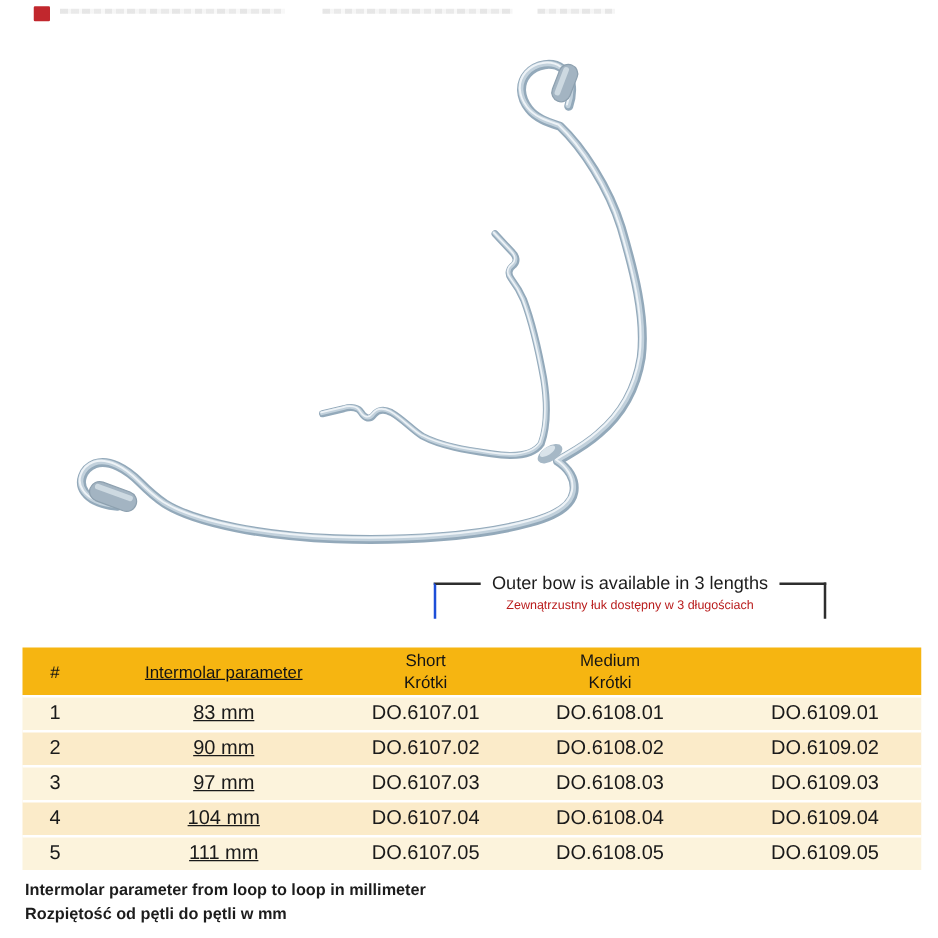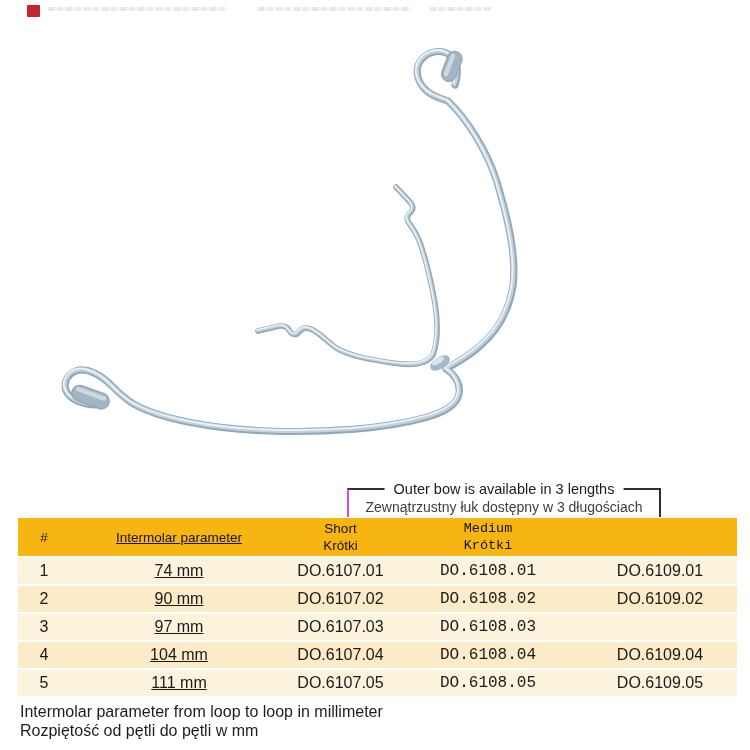--- a/index.html
+++ b/index.html
@@ -14,46 +14,46 @@
   .txt-frag { position:absolute; top:7px; height:4px; opacity:.85;
               background:repeating-linear-gradient(90deg,#e2e2e2 0 6px,#f4f4f4 6px 9px,#e6e6e6 9px 15px,#f7f7f7 15px 18px); }
   .frag-a { left:48px;  width:180px; }
   .frag-b { left:258px; width:152px; }
   .frag-c { left:430px; width:62px; }
 
   
   .art { position:absolute; left:0; top:0; width:750px; height:470px; }
 
   
-  .bracket { position:absolute; left:347px; top:488px; width:314px; height:29px;
-             border-top:2px solid #2e2e2e; border-left:2px solid #d946ef; border-right:2px solid #2e2e2e; }
+  .bracket { position:absolute; left:347px; top:466px; width:314px; height:29px;
+             border-top:2px solid #2e2e2e; border-left:2px solid #1d4ed8; border-right:2px solid #2e2e2e; }
   .b-line1 { position:absolute; top:-9px; left:50%; transform:translateX(-50%);
              background:#fff; padding:0 9px; white-space:nowrap;
              font-size:14.5px; line-height:16px; color:#1c1c1c; }
   .b-line2 { position:absolute; top:9px; left:50%; transform:translateX(-50%);
-             white-space:nowrap; font-size:14px; line-height:16px; color:#404040; }
+             white-space:nowrap; font-size:10px; line-height:16px; color:#b91c1c; }
 
   
   .sizes { position:absolute; left:18px; top:518px; width:719px; }
   .thead { display:flex; background:#f6b511; height:38px; align-items:center; }
   .thead .c { display:flex; flex-direction:column; justify-content:center; text-align:center;
               font-size:13.5px; line-height:17px; color:#141414; }
   .trow { display:flex; height:28px; border-top:2px solid #ffffff; align-items:center;
           font-size:16px; color:#1a1a1a; }
   .trow.deep  { background:#fbebc9; }
   .trow.light { background:#fcf3dc; }
   .c { text-align:center; }
   .c-num   { width:52px; }
   .c-param { width:218px;text-decoration:underline; }
   .c-short { width:105px; }
-  .c-med   { width:190px;font-family:Liberation Mono, monospace; }
+  .c-med   { width:190px; }
   .c-long  { flex:1; }
 
   
-  .footnote { position:absolute; left:20px; top:702px; font-size:16px; line-height:19px; color:#1c1c1c; }
+  .footnote { position:absolute; left:20px; top:702px; font-size:13px; line-height:19px; color:#1c1c1c;font-weight:bold; }
 </style>
 </head>
 <body>
 
 <div class="stage">
 
   <div class="top-artifacts">
     <div class="logo-frag"></div>
     <div class="txt-frag frag-a"></div>
     <div class="txt-frag frag-b"></div>
@@ -109,37 +109,38 @@
           <span>Krótki</span>
         </div>
       <div class="c c-med">
           <span>Medium</span>
           <span>Krótki</span>
         </div>
     </div>
 
     <div class="trow light">
       <div class="c c-num">1</div>
-      <div class="c c-param">74 mm</div>
+      <div class="c c-param">83 mm</div>
       <div class="c c-short">DO.6107.01</div>
       <div class="c c-med">DO.6108.01</div>
       <div class="c c-long">DO.6109.01</div>
     </div>
     <div class="trow deep">
       <div class="c c-num">2</div>
       <div class="c c-param">90 mm</div>
       <div class="c c-short">DO.6107.02</div>
       <div class="c c-med">DO.6108.02</div>
       <div class="c c-long">DO.6109.02</div>
     </div>
     <div class="trow light">
       <div class="c c-num">3</div>
       <div class="c c-param">97 mm</div>
       <div class="c c-short">DO.6107.03</div>
       <div class="c c-med">DO.6108.03</div>
+      <div class="c c-long">DO.6109.03</div>
     </div>
     <div class="trow deep">
       <div class="c c-num">4</div>
       <div class="c c-param">104 mm</div>
       <div class="c c-short">DO.6107.04</div>
       <div class="c c-med">DO.6108.04</div>
       <div class="c c-long">DO.6109.04</div>
     </div>
     <div class="trow light">
       <div class="c c-num">5</div>

